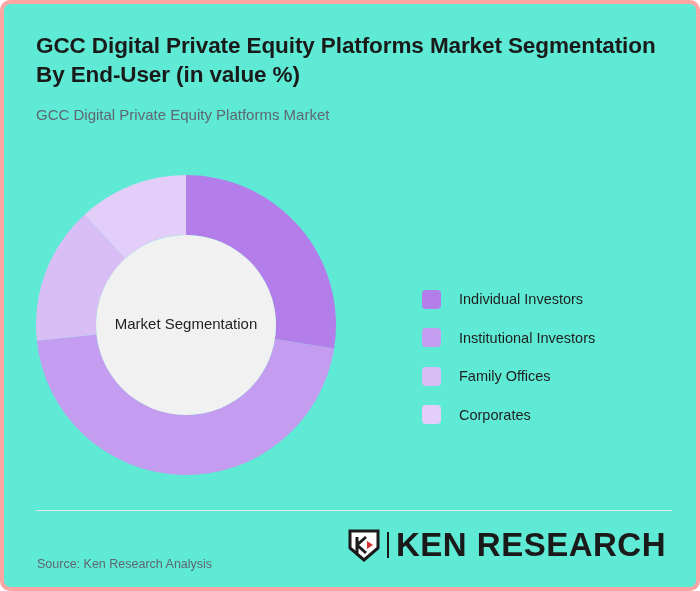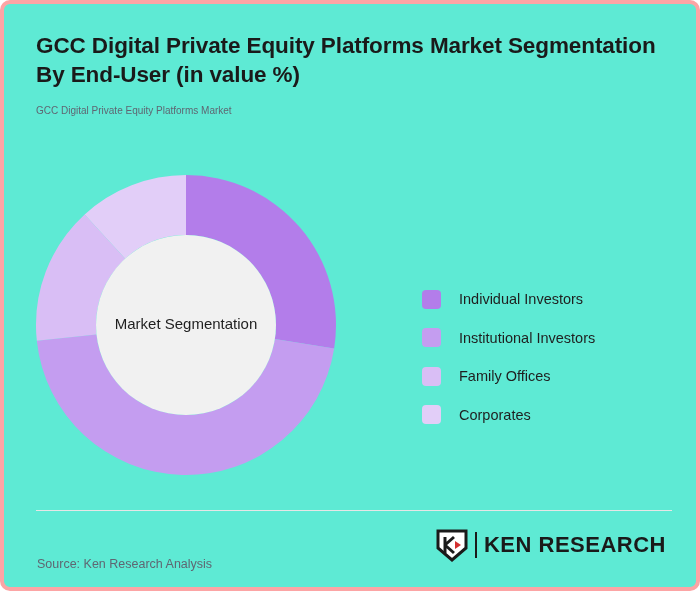--- a/index.html
+++ b/index.html
@@ -33,21 +33,21 @@
     font-weight: bold;
     color: #1a1a1a;
     line-height: 1.28;
     letter-spacing: -0.1px;
     margin: 0;
   }
   .subtitle-block {
     margin-top: 14px;
   }
   .chart-subtitle {
-    font-size: 10px;
+    font-size: 15px;
     color: #5f6672;
     line-height: 1.45;
     margin: 0;
   }
   .plot-area {
     position: absolute;
     left: 0;
     top: 160px;
     width: 700px;
     height: 340px;
@@ -102,21 +102,21 @@
   }
   .brand-logo {
     position: absolute;
     right: 30px;
     top: 524px;
     display: flex;
     align-items: center;
     height: 34px;
   }
   .brand-wordmark {
-    font-size: 22px;
+    font-size: 33px;
     font-weight: bold;
     letter-spacing: 0.5px;
     color: #1a1a1a;
     margin-left: 7px;
     font-family: "Liberation Sans", sans-serif;
   }
 </style>
 </head>
 <body>
 

